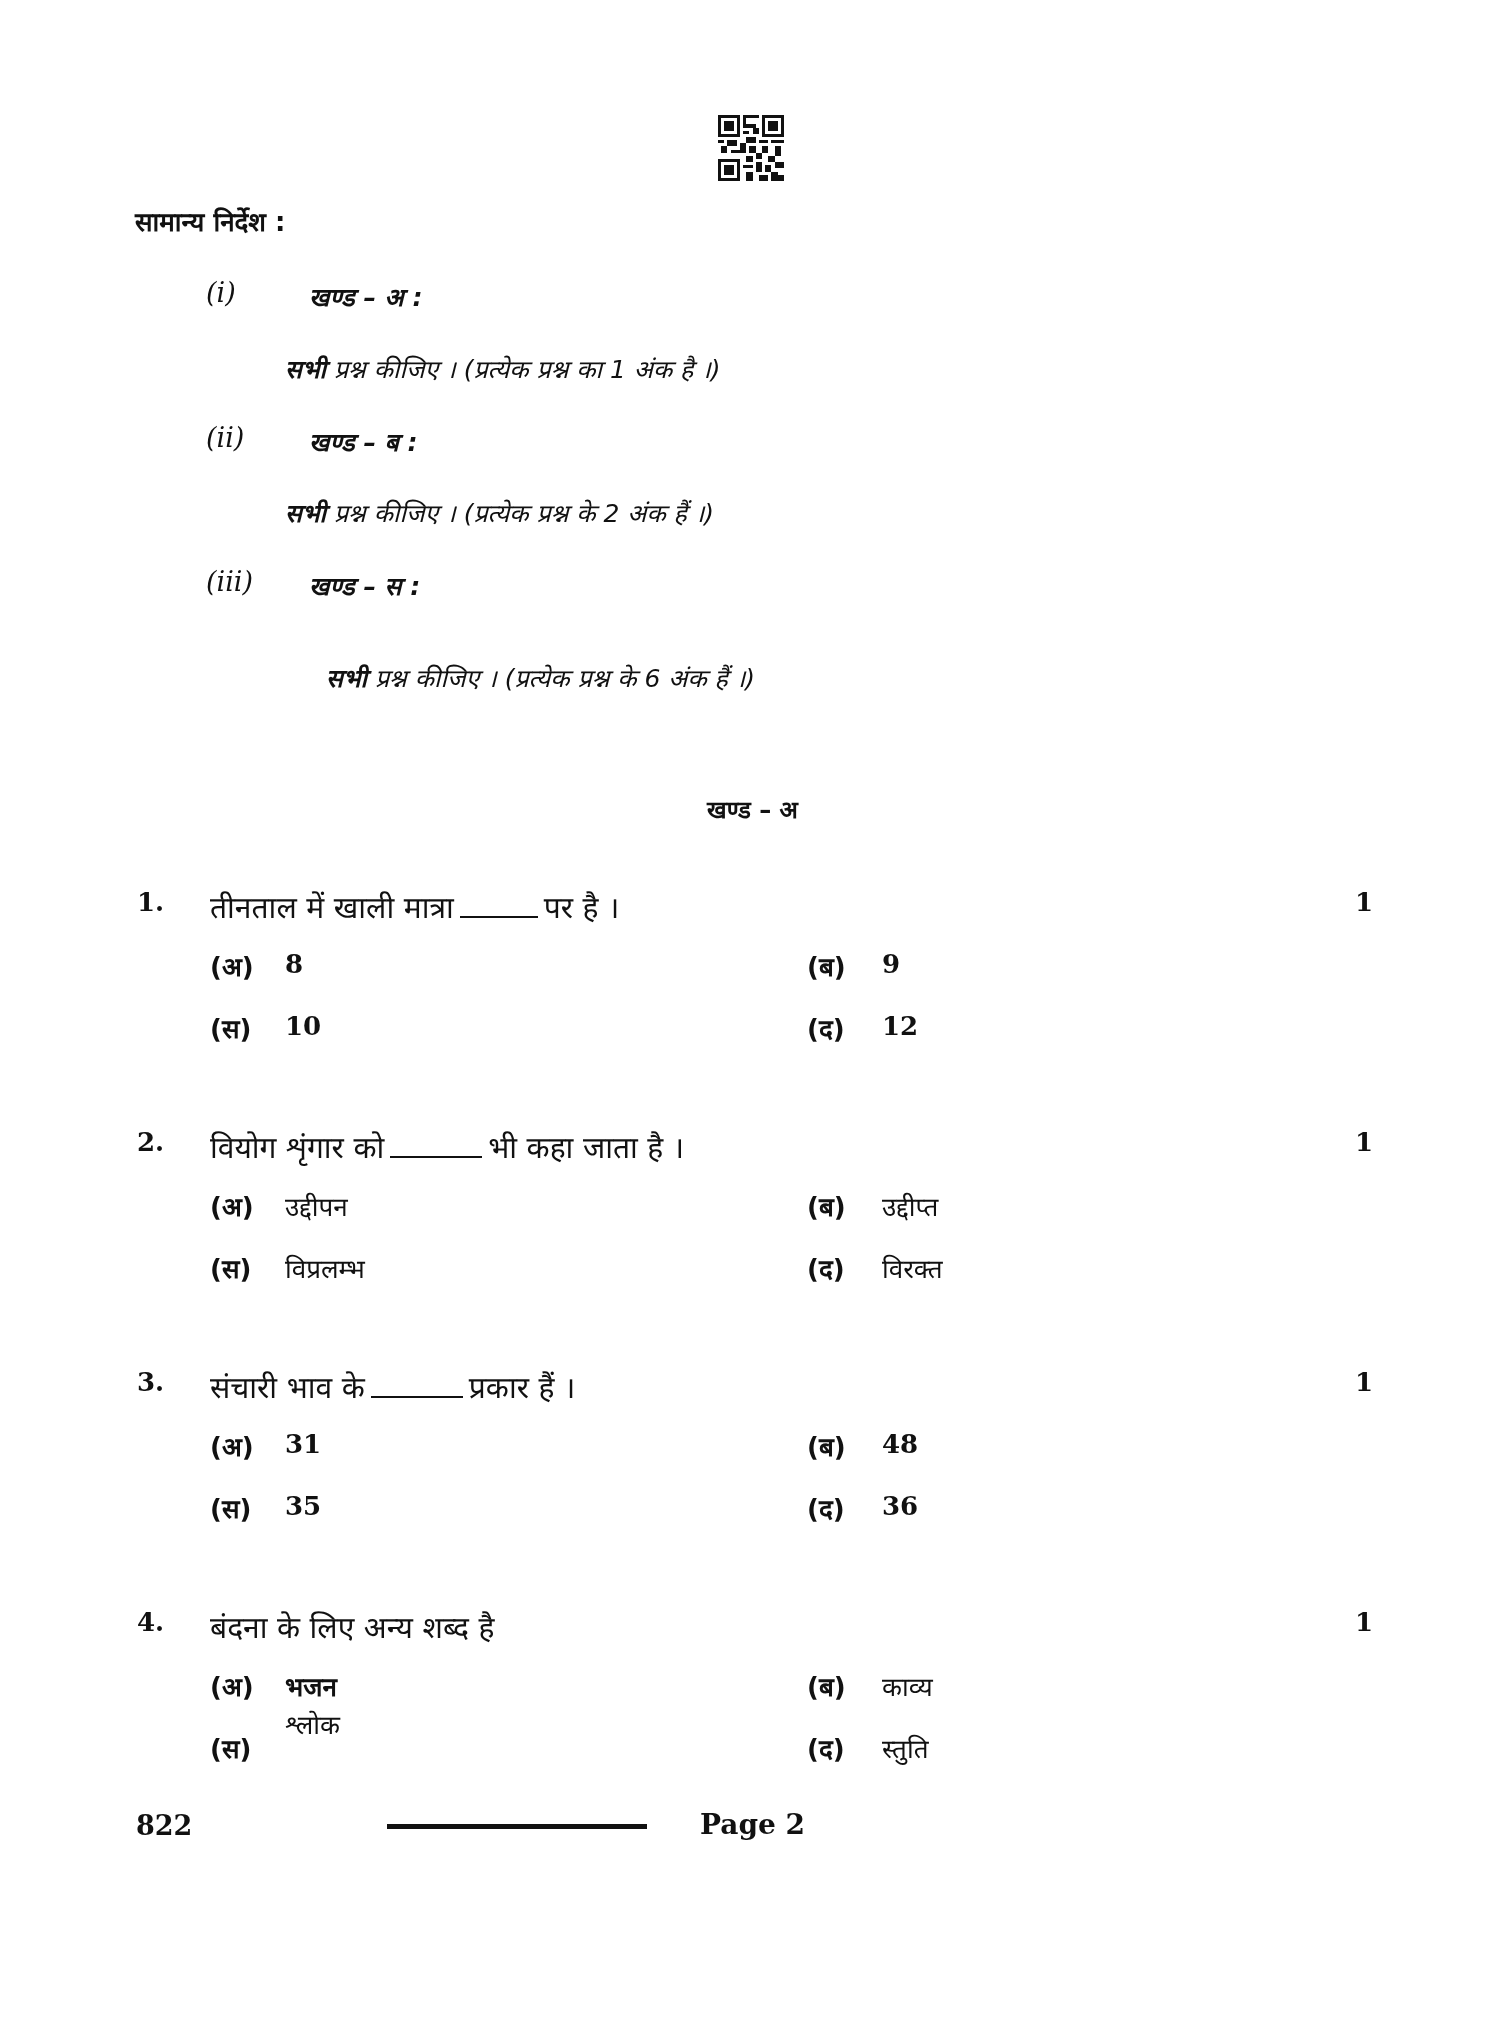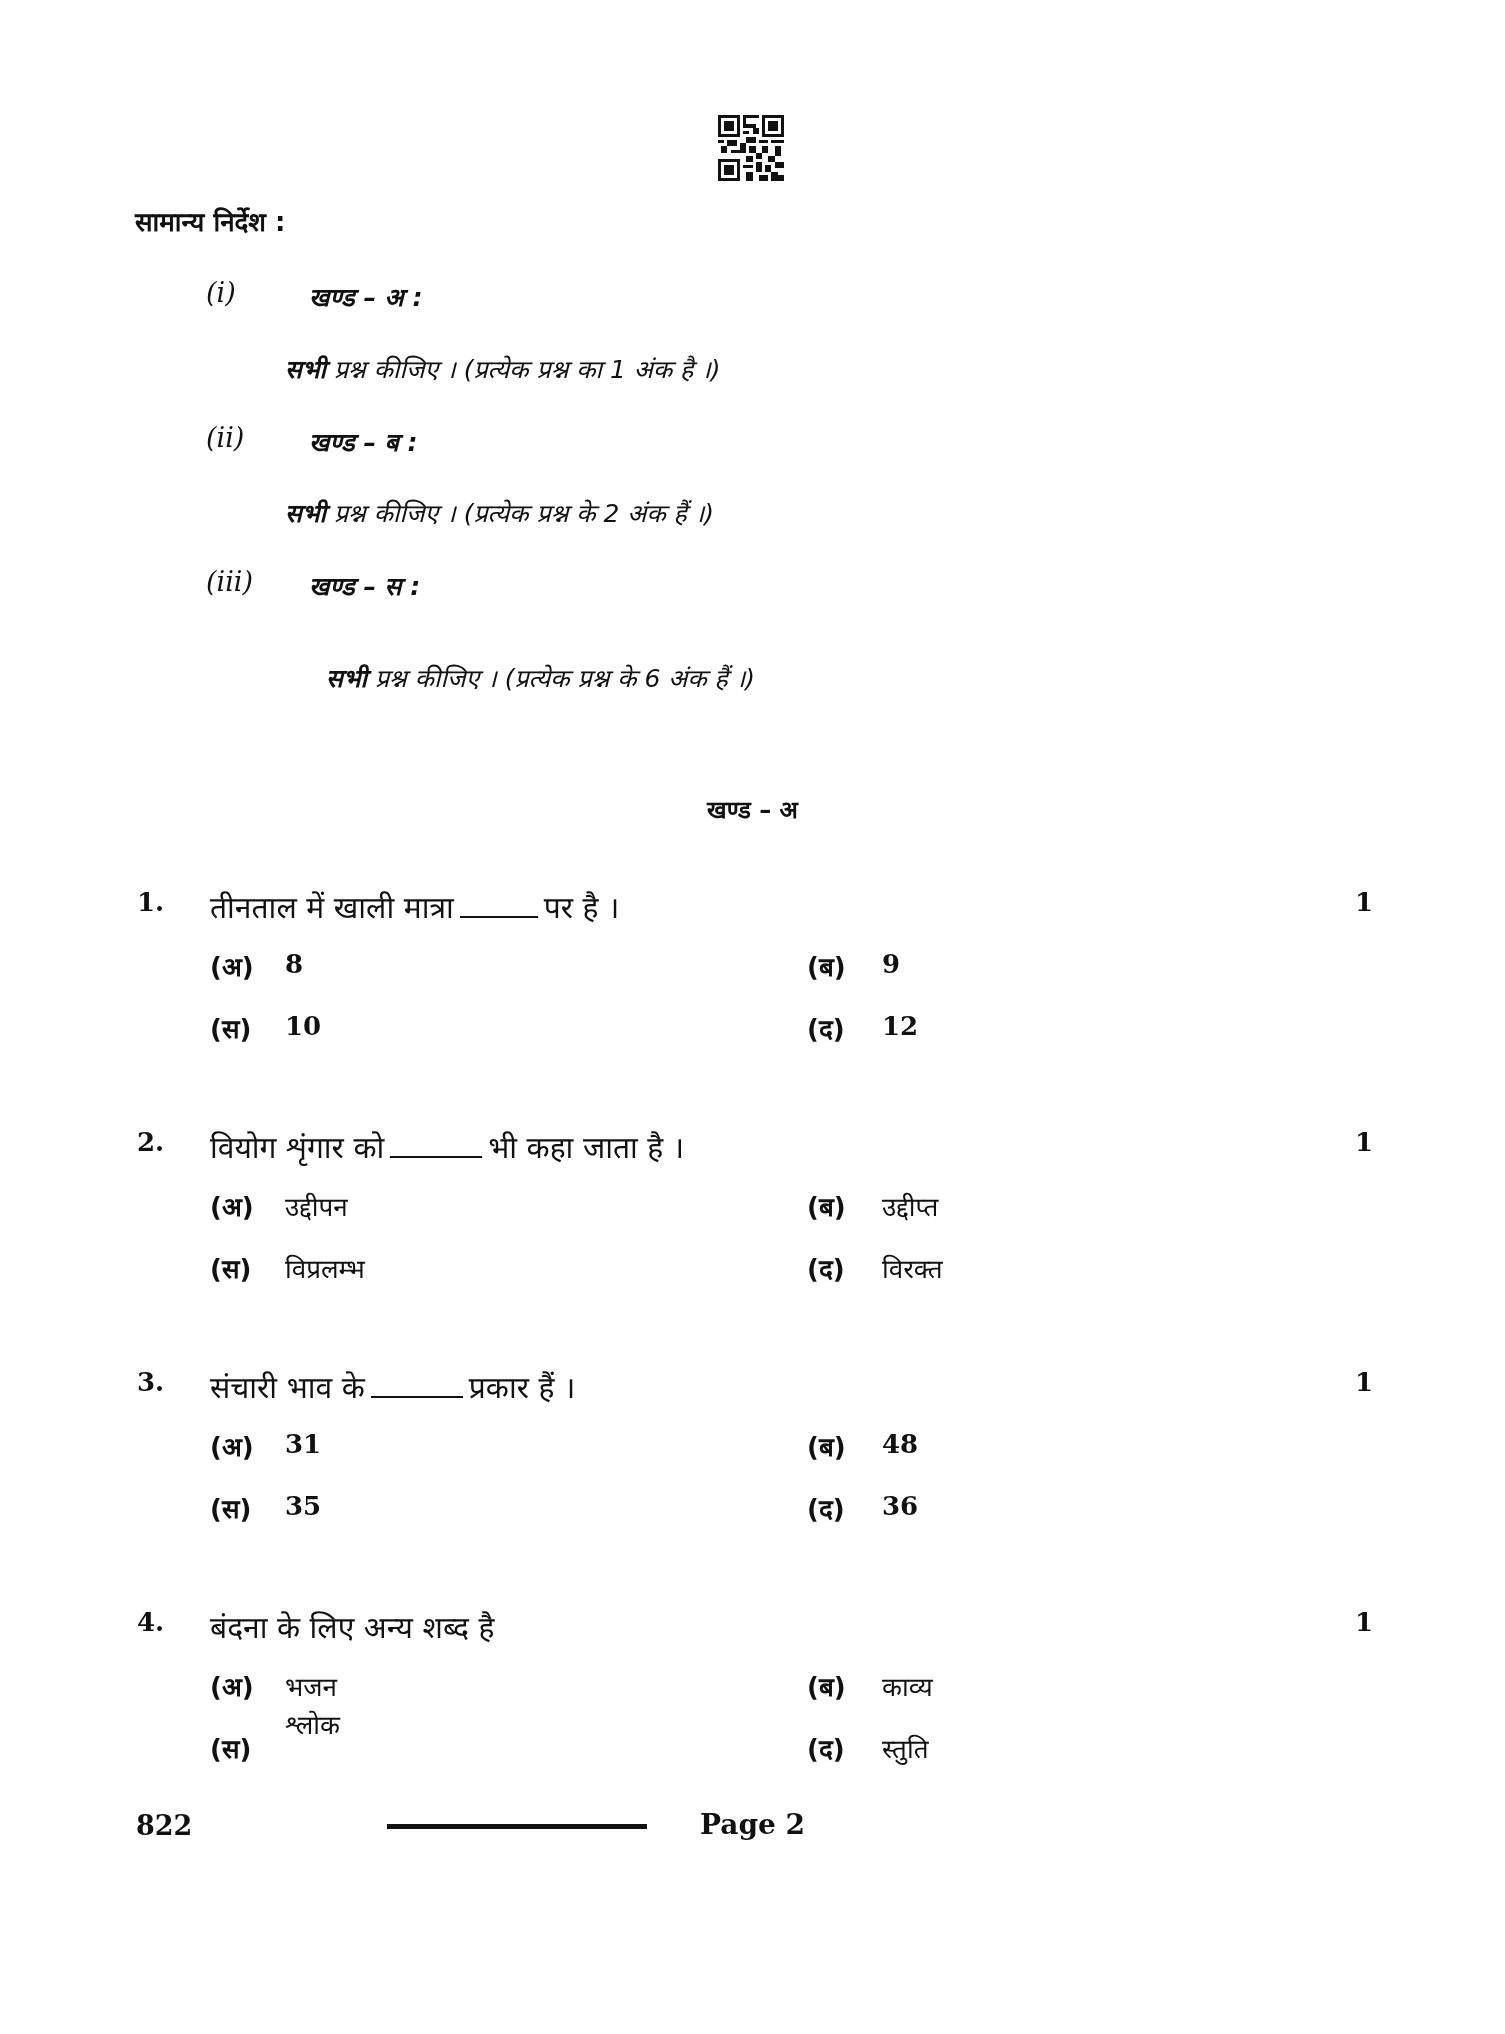--- a/index.html
+++ b/index.html
@@ -217,21 +217,21 @@
   <span class="abs opt-value num" style="left:285px; top:1491px;">35</span>
   <span class="abs opt-label" style="left:807px; top:1490px;">(द)</span>
   <span class="abs opt-value num" style="left:882px; top:1491px;">36</span>
 </div>
 
 <div>
   <span class="abs q-num" style="left:137px; top:1607px;">4.</span>
   <span class="abs q-text" style="left:210px; top:1606px;"><span>बंदना के लिए अन्य शब्द है</span><span></span></span>
   <span class="abs q-mark" style="left:1355px; top:1607px;">1</span>
   <span class="abs opt-label" style="left:210px; top:1668px;">(अ)</span>
-  <span class="abs opt-value" style="left:285px; top:1668px;">भजन</span>
+  <span class="abs opt-value" style="left:285px; top:1668px;font-weight:bold;">भजन</span>
   <span class="abs opt-label" style="left:807px; top:1668px;">(ब)</span>
   <span class="abs opt-value" style="left:882px; top:1668px;">काव्य</span>
   <span class="abs opt-label" style="left:210px; top:1730px;">(स)</span>
   <span class="abs opt-value" style="left:285px; top:1678px;margin-top:28px;">श्लोक</span>
   <span class="abs opt-label" style="left:807px; top:1730px;">(द)</span>
   <span class="abs opt-value" style="left:882px; top:1730px;">स्तुति</span>
 </div>
 
 <span class="abs footer-code">822</span>
 <div class="footer-rule"></div>

